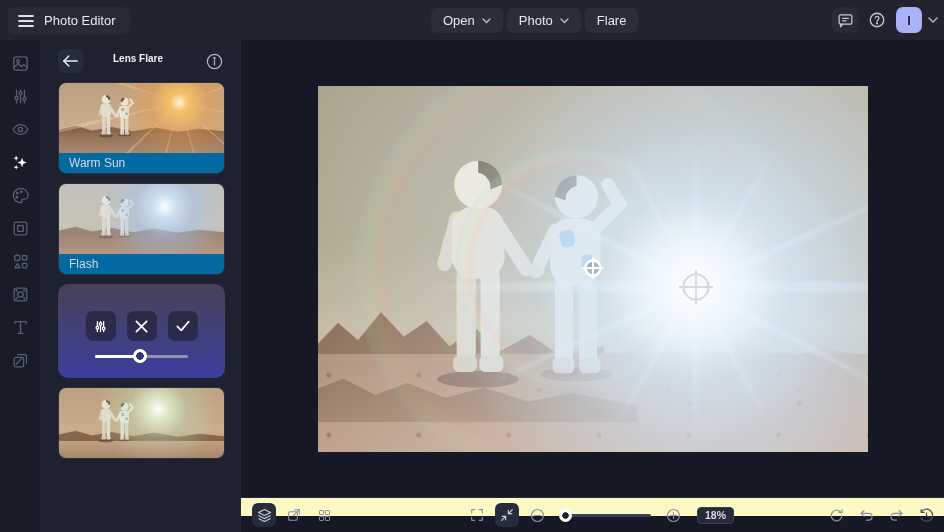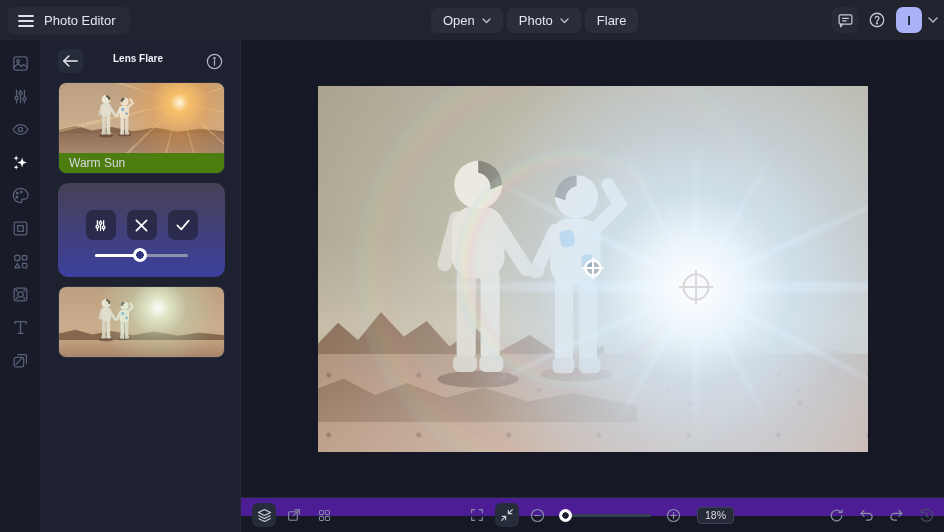--- a/index.html
+++ b/index.html
@@ -37,21 +37,21 @@
   .panel-header { position:relative; height:42px; }
   .back-btn { position:absolute; left:18px; top:9px; width:25px; height:24px; background:#272c3a; border:none;
               border-radius:6px; color:#e8eaf1; display:flex; align-items:center; justify-content:center; cursor:pointer; }
   .panel-title { position:absolute; left:51px; top:13px; font-size:10px; font-weight:bold; color:#f0f1f5;margin-left:22px; }
   .info-btn { position:absolute; right:15px; top:11px; width:20px; height:20px; background:transparent; border:none;
               color:#aeb3c2; cursor:pointer; }
   .preset-list { position:absolute; left:18px; top:42px; width:167px; }
   .preset-card { width:167px; border-radius:8px; overflow:hidden; margin-bottom:9px; background:#20242f;
                  border:1px solid #2b3040; cursor:pointer; }
   .preset-thumb { height:70px; position:relative; overflow:hidden; }
-  .preset-label { height:20px; line-height:20px; padding:0 10px; font-size:12px; color:#d6d9e2; background:#4d7c0f; }
+  .preset-label { height:20px; line-height:20px; padding:0 10px; font-size:12px; color:#d6d9e2; background:#0369a1; }
   .thumb-sky { position:absolute; inset:0; }
   .sky-warm  { background:linear-gradient(180deg,#bda080 0%,#caad8c 60%,#c4a583 72%,#aa8568 100%); }
   .sky-cool  { background:linear-gradient(180deg,#b3ab9b 0%,#c0b8a8 60%,#b4a18c 100%); }
   .thumb-mtn { position:absolute; left:0; right:0; bottom:17px; height:12px; background:#6f513b; opacity:.75;
                clip-path:polygon(0 100%,0 45%,10% 15%,20% 55%,32% 25%,45% 60%,58% 30%,72% 65%,85% 40%,100% 60%,100% 100%); }
   .thumb-ground { position:absolute; left:0; right:0; bottom:0; height:20px;
                   background:linear-gradient(180deg,#8f6e55,#a9886e); }
   .astro-thumb { position:absolute; left:30px; top:11px; }
   .fx { position:absolute; inset:0; }
   .fx-warm { background:
@@ -106,22 +106,22 @@
                      rgba(230,238,248,.12) 380px, transparent 470px); }
   .tint { position:absolute; inset:0; background:linear-gradient(90deg, transparent 38%, rgba(200,220,245,.14) 72%); }
   .flare-core { position:absolute; inset:0;
           background:radial-gradient(circle at 378px 201px, #ffffff 0 16px, rgba(242,250,255,.95) 46px,
                      rgba(208,232,250,.6) 95px, rgba(186,216,245,.28) 160px, transparent 245px); }
   .beam { position:absolute; border-radius:50%; filter:blur(1.5px);
           background:linear-gradient(90deg, transparent, rgba(238,246,255,.8) 46% 54%, transparent); }
   .crosshair { position:absolute; z-index:5; cursor:grab; }
 
   
-  #bottom-bar { position:absolute; left:241px; top:497px; width:703px; height:19px; background:#4c1d95;
-                border-top:1px solid #272b39; z-index:20; }
+  #bottom-bar { position:absolute; left:241px; top:497px; width:703px; height:19px; background:#fef9c3;
+                border-top:1px solid #272b39; z-index:20;font-weight:bold; }
   .bar-left  { position:absolute; left:11px; top:5px; display:flex; gap:6px; }
   .bar-center{ position:absolute; left:224px; top:5px; display:flex; gap:6px; align-items:center; }
   .bar-right { position:absolute; right:6px; top:5px; display:flex; gap:6px; }
   .bbtn { width:24px; height:24px; border:none; border-radius:6px; background:transparent; color:#8a90a5;
           display:flex; align-items:center; justify-content:center; cursor:pointer; }
   .bbtn.active { background:#272c3b; color:#cdd1dd; }
   .bbtn.dim { color:#4a5065; }
   .zoom-slider { position:relative; width:92px; height:24px; margin:0 4px; cursor:pointer; }
   .zoom-track { position:absolute; left:0; right:0; top:11px; height:2.5px; background:#3b4154; border-radius:2px; }
   .zoom-knob { position:absolute; top:6px; width:13px; height:13px; margin-left:-6px; border-radius:50%;
@@ -320,20 +320,32 @@
           <div class="thumb-ground"></div>
           <svg class="astro-thumb" width="54" height="45">
               <use href="#astronauts"></use>
             </svg>
           <div class="fx fx-warm"></div>
         </div>
         <div class="preset-label">Warm Sun</div>
       </div>
 
 
+      <div class="preset-card">
+        <div class="preset-thumb">
+          <div class="thumb-sky sky-cool"></div>
+          <div class="thumb-mtn"></div>
+          <div class="thumb-ground"></div>
+          <svg class="astro-thumb" width="54" height="45">
+              <use href="#astronauts"></use>
+            </svg>
+          <div class="fx fx-flash"></div>
+        </div>
+        <div class="preset-label">Flash</div>
+      </div>
 
       <div class="selected-card">
         <div class="sel-controls">
           <button class="sel-btn">
             <svg width="15" height="15" viewBox="0 0 24 24" fill="none" stroke="currentColor" stroke-width="2" stroke-linecap="round">
                 <path d="M7 4v16M12 4v16M17 4v16"></path>
                 <circle cx="7" cy="14" r="2.2" fill="#3d4066"></circle>
                 <circle cx="12" cy="8" r="2.2" fill="#3d4066"></circle>
                 <circle cx="17" cy="15" r="2.2" fill="#3d4066"></circle>
               </svg>

